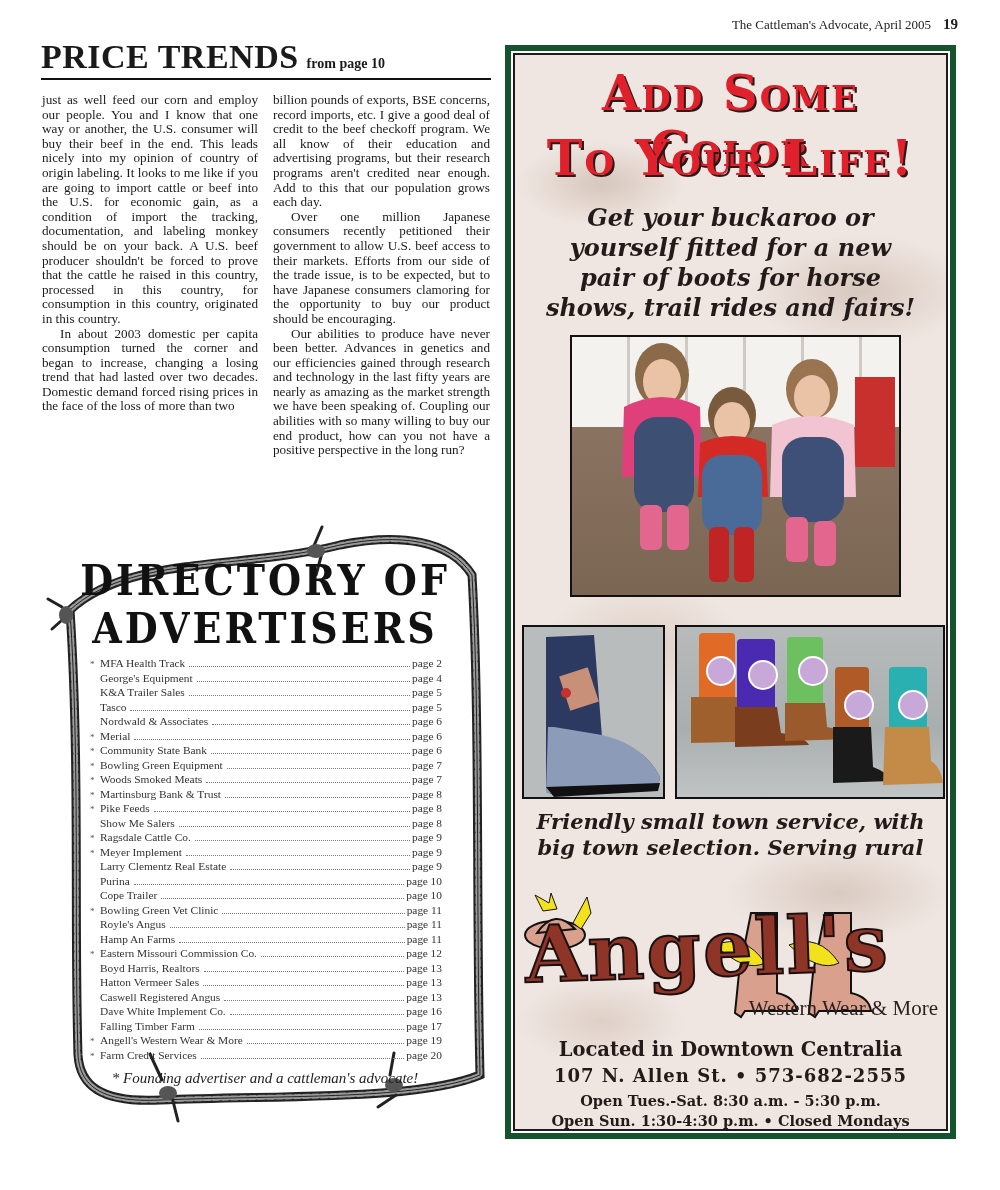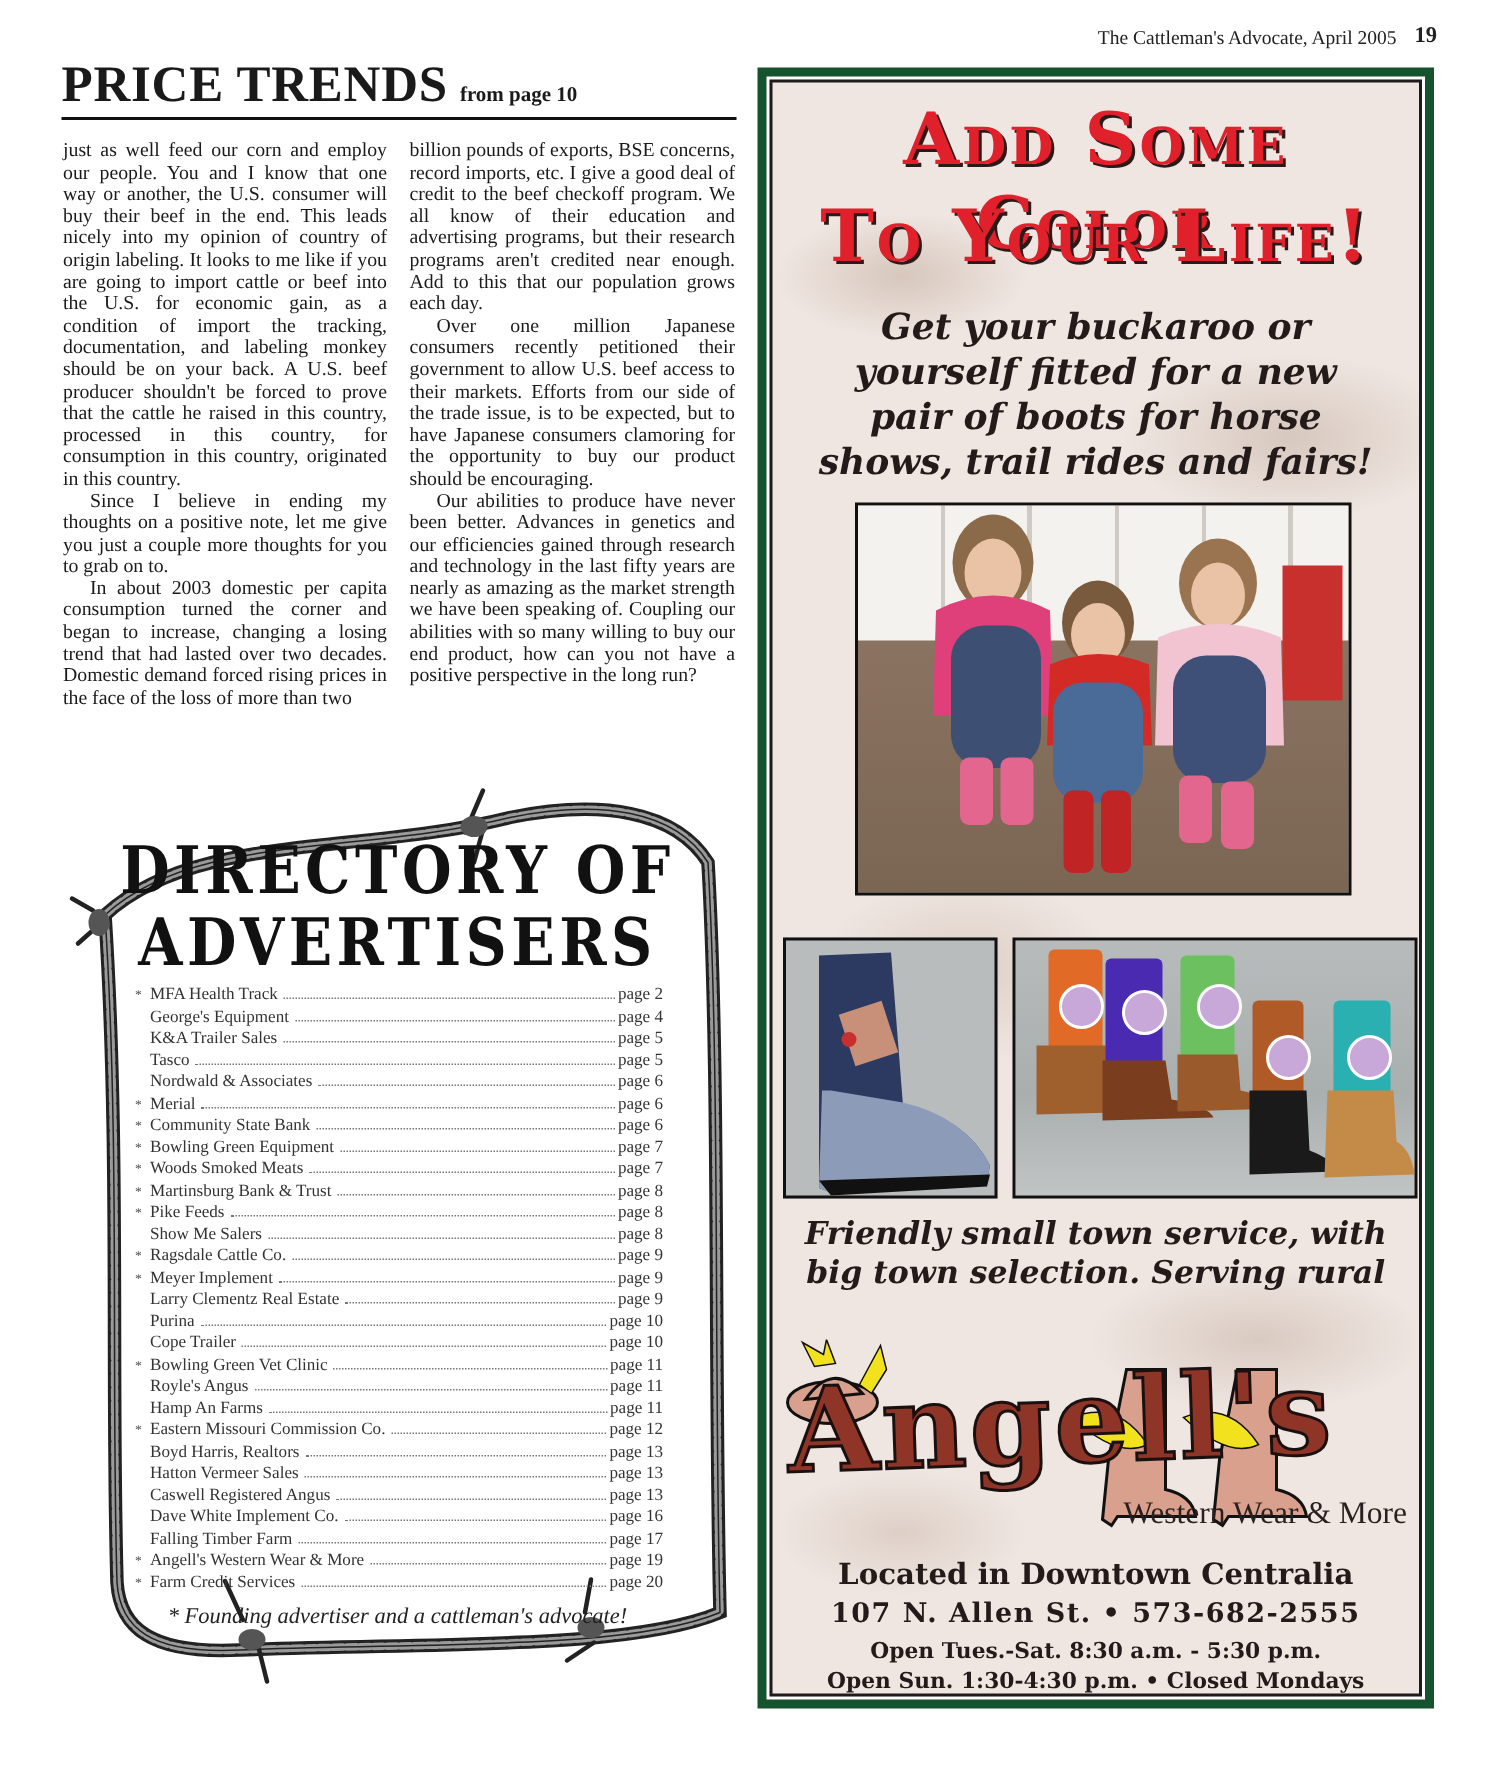--- a/index.html
+++ b/index.html
@@ -80,21 +80,20 @@
   <span class="pg">19</span>
 </div>
 
 <div class="article-title">
   <span class="big">PRICE TRENDS</span>
   <span class="small">from page 10</span>
 </div>
 
 <div class="col c1">
   <p>just as well feed our corn and employ our people.  You and I know that one way or another, the U.S. consumer will buy their beef in the end.  This leads nicely into my opinion of country of origin labeling.  It looks to me like if you are going to import cattle or beef into the U.S. for economic gain, as a condition of import the tracking, documentation, and labeling monkey should be on your back.  A U.S. beef producer shouldn't be forced to prove that the cattle he raised in this country, processed in this country, for consumption in this country, originated in this country.</p>
-  <p class="indent">Since I believe in ending my thoughts on a positive note, let me give you just a couple more thoughts for you to grab on to.</p>
   <p class="indent">In about 2003 domestic per capita consumption turned the corner and began to increase, changing a losing trend that had lasted over two decades. Domestic demand forced rising prices in the face of the loss of more than two</p>
 </div>
 <div class="col c2">
   <p>billion pounds of exports, BSE concerns, record imports, etc.  I give a good deal of credit to the beef checkoff program.  We all know of their education and advertising programs, but their research programs aren't credited near enough.  Add to this that our population grows each day.</p>
   <p class="indent">Over one million Japanese consumers recently petitioned their government to allow U.S. beef access to their markets.  Efforts from our side of the trade issue, is to be expected, but to have Japanese consumers clamoring for the opportunity to buy our product should be encouraging.</p>
   <p class="indent">Our abilities to produce have never been better.  Advances in genetics and our efficiencies gained through research and technology in the last fifty years are nearly as amazing as the market strength we have been speaking of.  Coupling our abilities with so many willing to buy our end product, how can you not have a positive perspective in the long run?</p>
 </div>
 
 <div class="directory">
   <svg class="wire-svg" viewBox="0 0 450 612">

